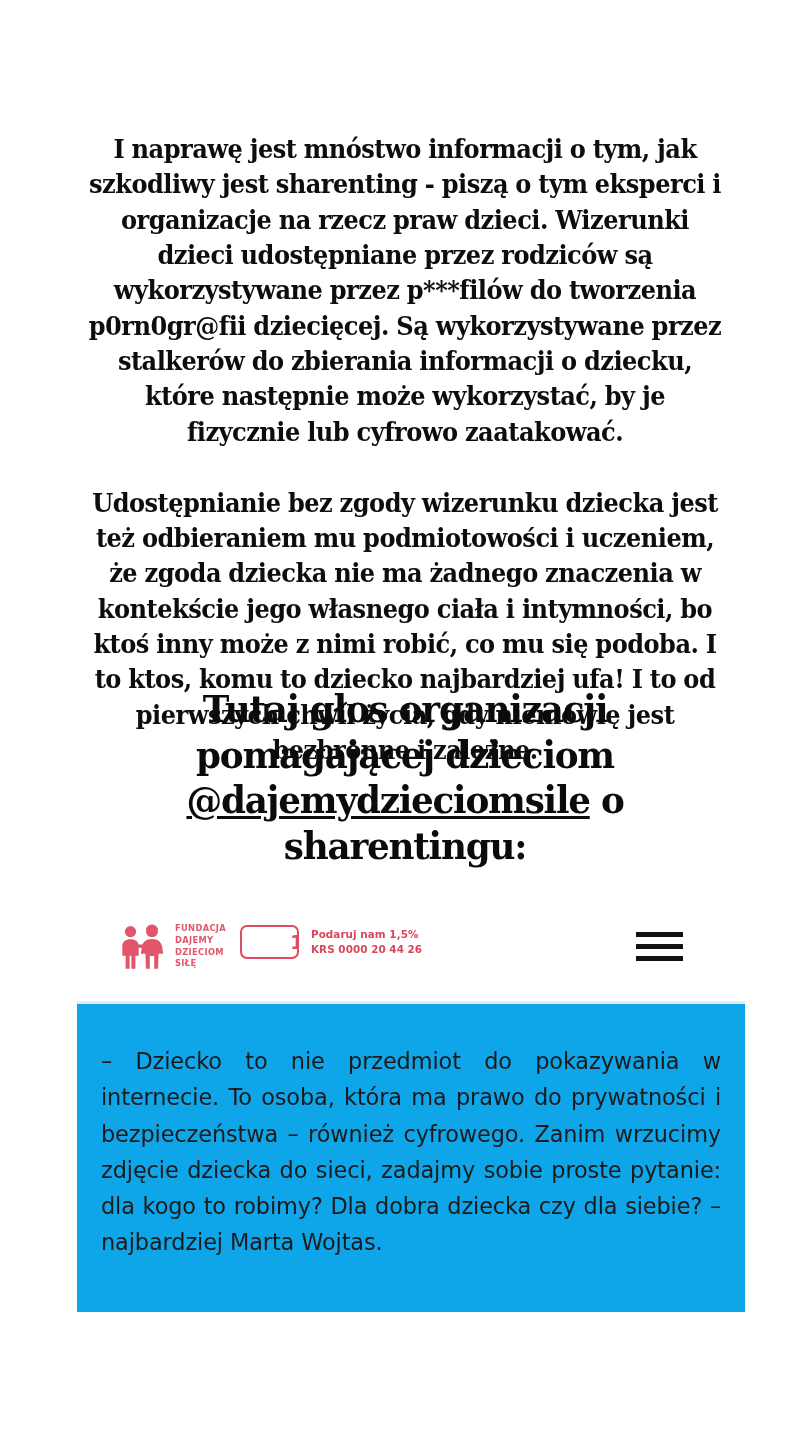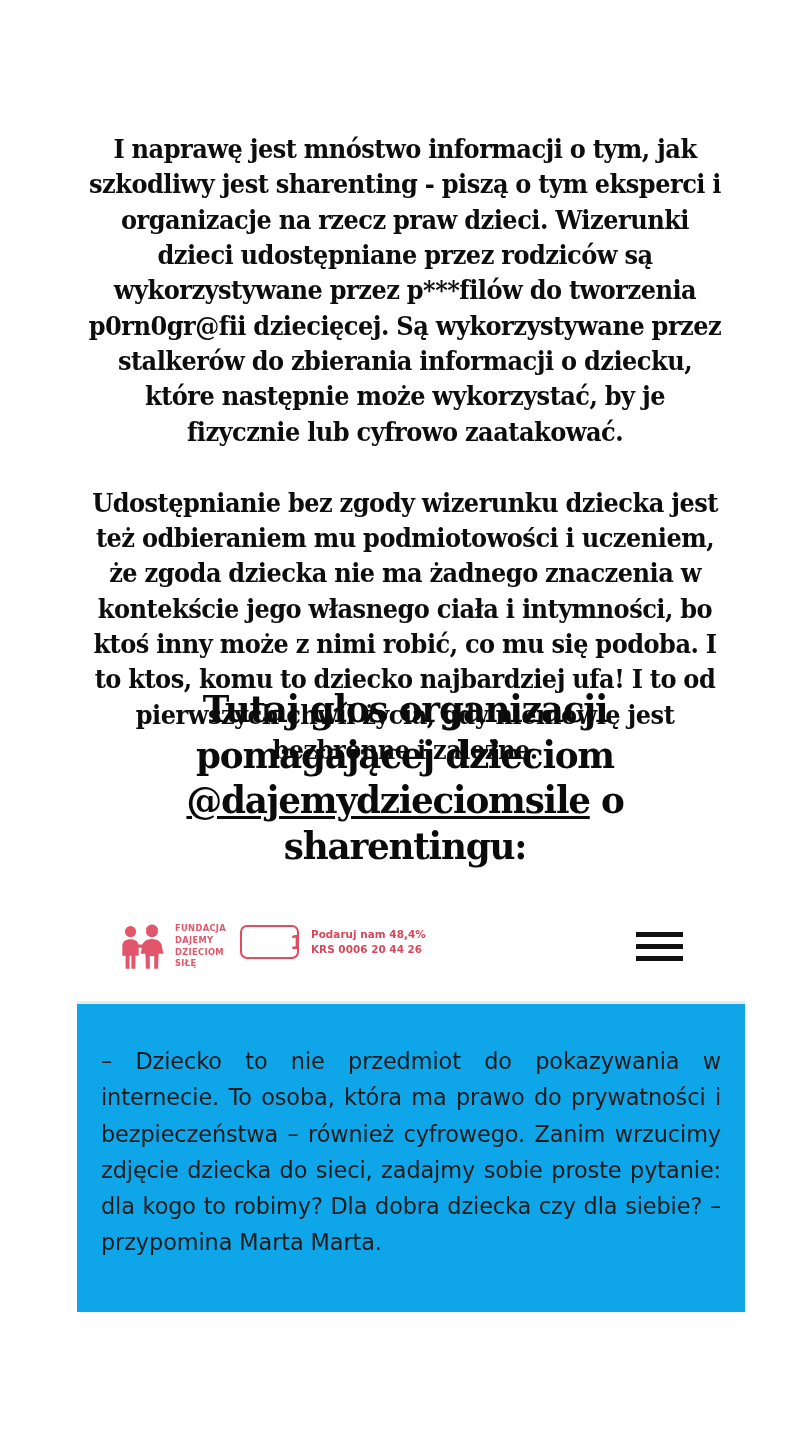--- a/index.html
+++ b/index.html
@@ -245,32 +245,32 @@
           <div>SIŁĘ</div>
         </div>
       </div>
 
       <div class="donate-block">
         <div class="percent-badge">
           <span class="pb-num">1,5</span>
           <span class="pb-sym">%</span>
         </div>
         <div class="donate-text">
-          <div>Podaruj nam 48,4%</div>
-          <div>KRS 0006 20 44 26</div>
+          <div>Podaruj nam 1,5%</div>
+          <div>KRS 0000 20 44 26</div>
         </div>
       </div>
 
       <div class="hamburger">
         <span></span>
         <span></span>
         <span></span>
       </div>
     </div>
 
     <div class="site-divider"></div>
 
     <div class="quote-area">
-      <p class="quote-text"><span class="q-italic">– Dziecko to nie przedmiot do pokazywania w internecie. To osoba, która ma prawo do prywatności i bezpieczeństwa – również cyfrowego. Zanim wrzucimy zdjęcie dziecka do sieci, zadajmy sobie proste pytanie: dla kogo to robimy? Dla dobra dziecka czy dla siebie? –</span><span class="q-attrib"> przypomina Marta Marta.</span></p>
+      <p class="quote-text"><span class="q-italic">– Dziecko to nie przedmiot do pokazywania w internecie. To osoba, która ma prawo do prywatności i bezpieczeństwa – również cyfrowego. Zanim wrzucimy zdjęcie dziecka do sieci, zadajmy sobie proste pytanie: dla kogo to robimy? Dla dobra dziecka czy dla siebie? –</span><span class="q-attrib"> najbardziej Marta Wojtas.</span></p>
     </div>
 
   </div>
 </div>
 
 </body></html>

